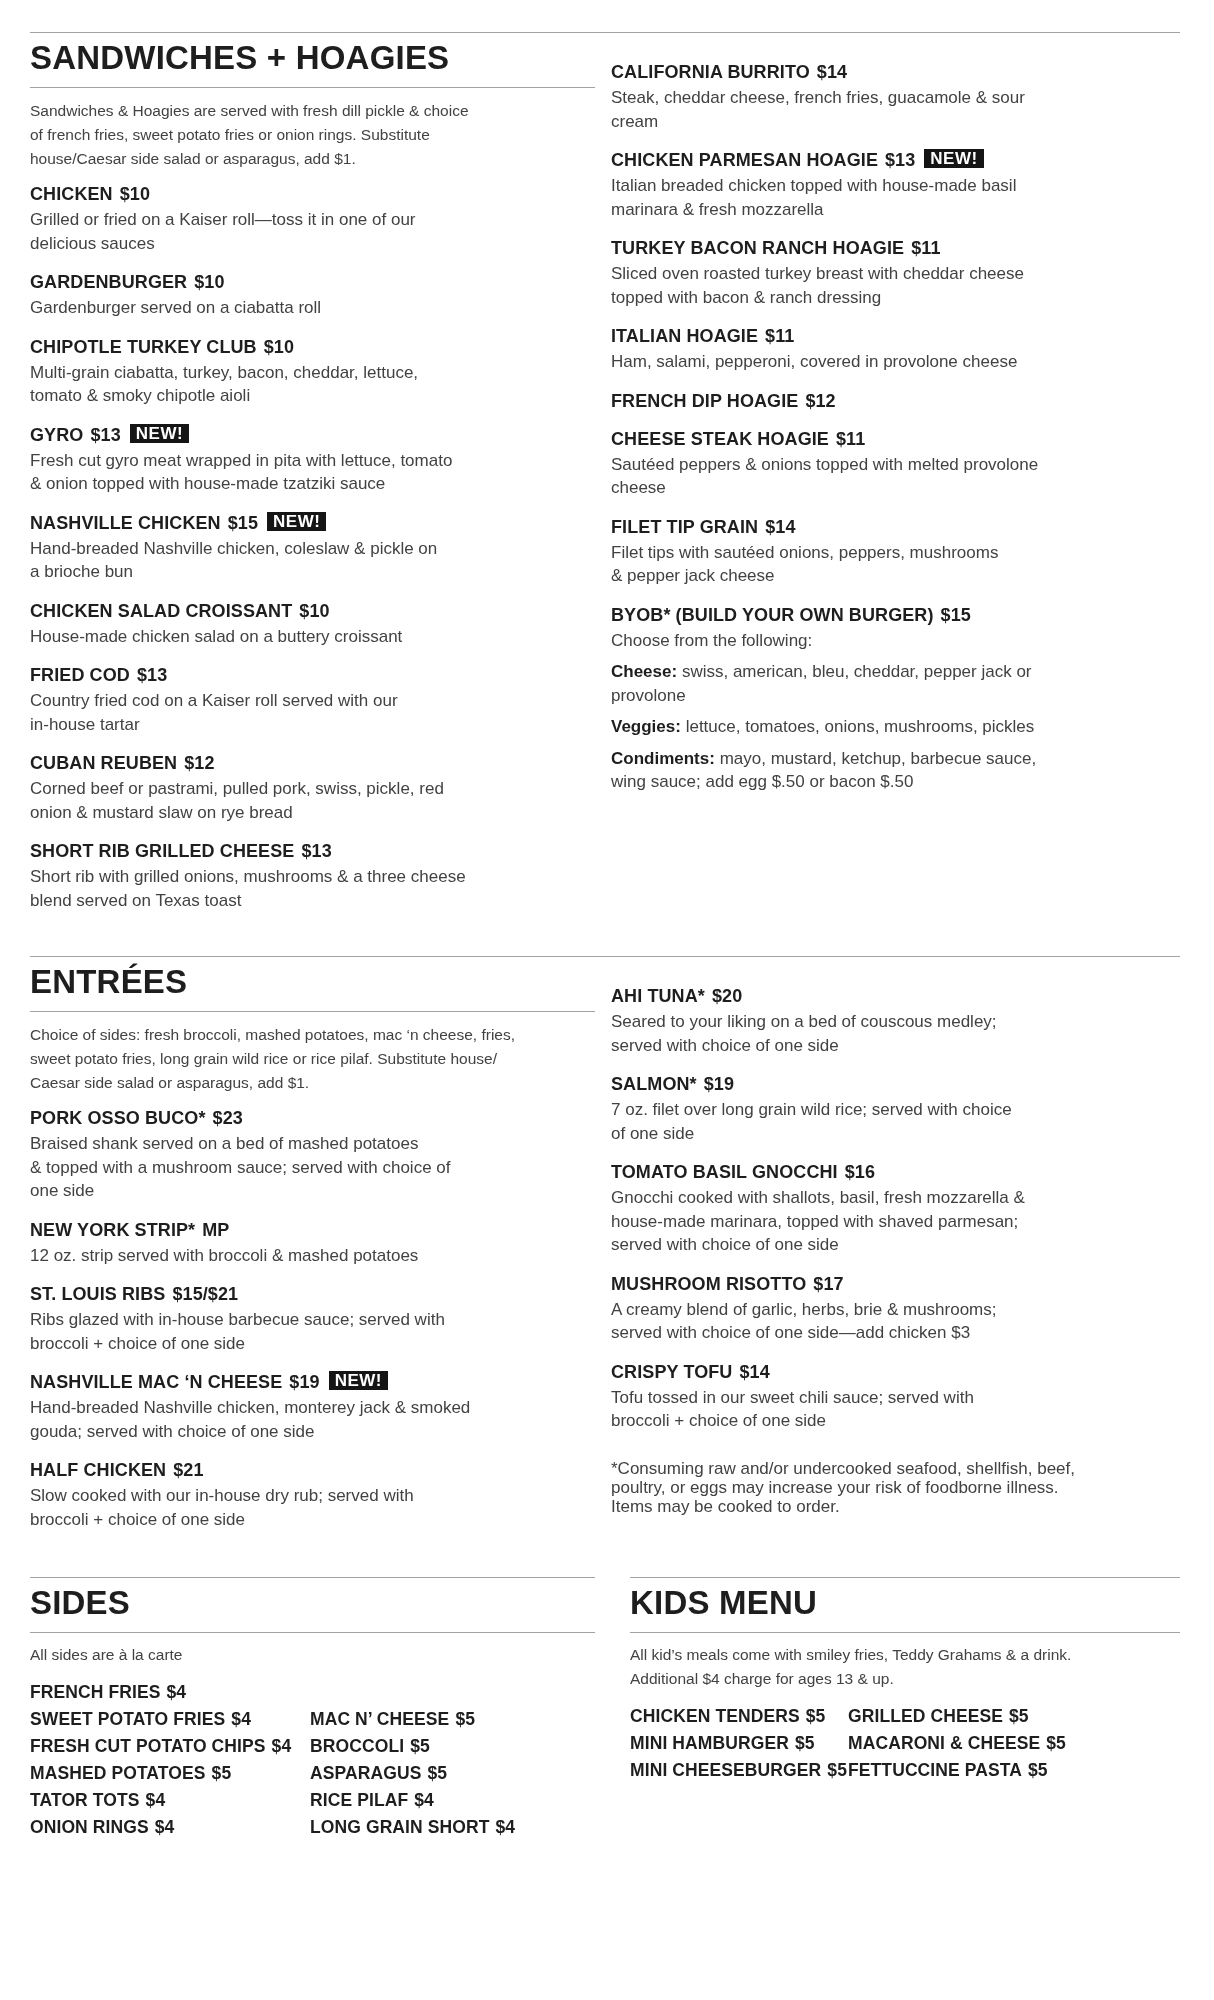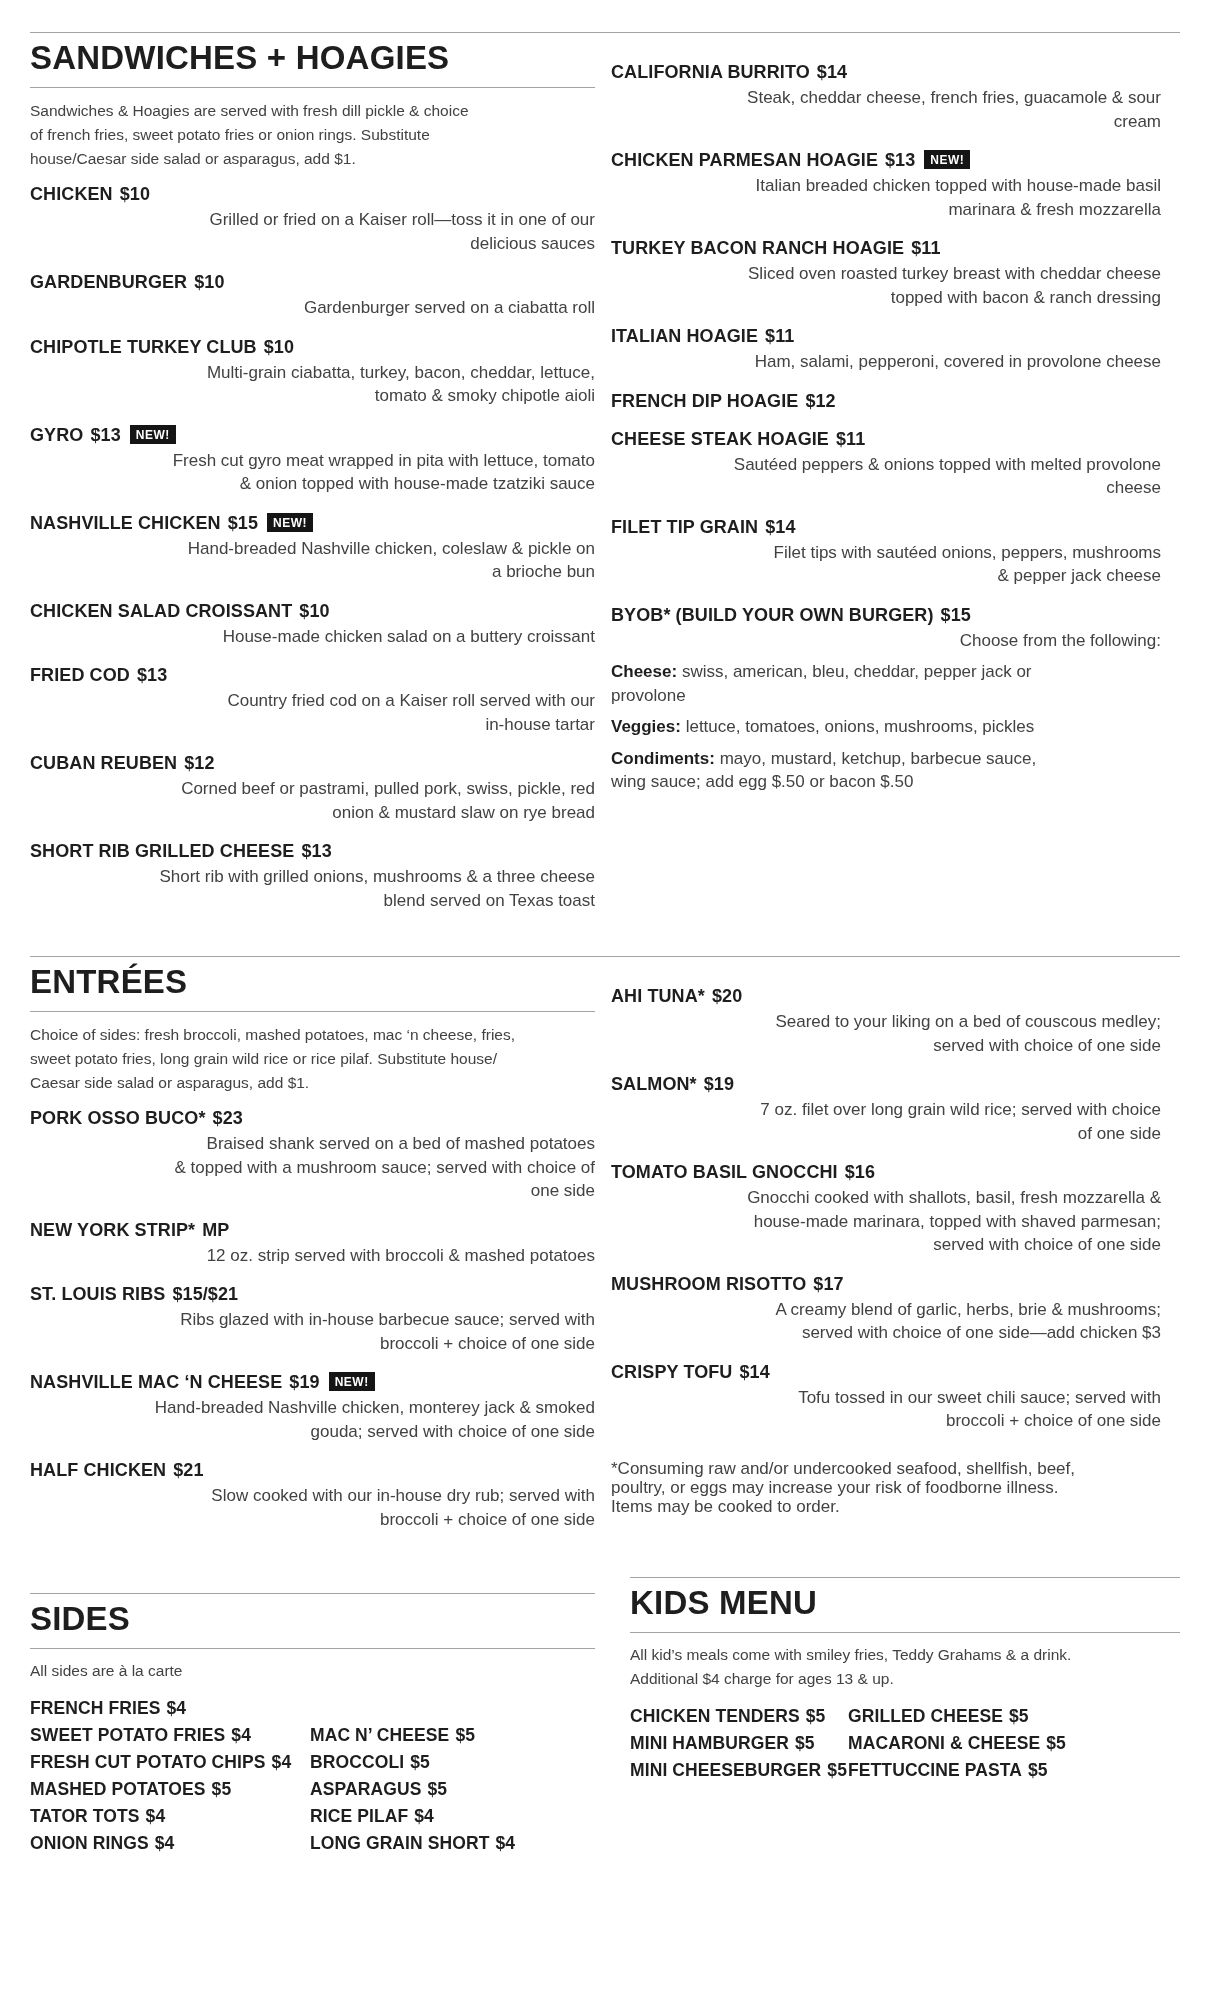--- a/index.html
+++ b/index.html
@@ -32,40 +32,40 @@
   }
   .items{margin-top:12px;}
   .item{margin-bottom:16px;}
   .item-name{
     font-size:18px;font-weight:700;color:var(--heading);
     line-height:22px;letter-spacing:0.1px;margin-bottom:3px;
   }
   .price{margin-left:7px;}
   .badge{
     display:inline-block;background:var(--badge_bg);color:var(--badge_text);
-    font-size:12px;font-weight:700;line-height:14px;
+    font-size:17px;font-weight:700;line-height:14px;
     padding:3px 6px 2px;margin-left:9px;letter-spacing:0.5px;
     vertical-align:2px;
   }
   .item-desc{
-    font-size:17px;line-height:23.5px;color:var(--body);white-space:pre-line;text-align:right;
+    font-size:17px;line-height:23.5px;color:var(--body);white-space:pre-line;
   }
   .opt-line{
     font-size:17px;line-height:23.5px;color:var(--body);margin-top:8px;
   }
   .opt-label{font-weight:700;color:var(--heading);}
   .opt-text{white-space:pre-line;}
   .disclaimer{
     font-size:17px;line-height:19px;color:var(--body);
     margin-top:26px;white-space:pre-line;
   }
   .section-entrees{margin-top:28px;}
   .bottom{display:flex;gap:35px;align-items:flex-start;margin-top:30px;}
   .bottom-block{border-top:1px solid var(--rule);}
-  .bottom-block.sides{width:565px;flex:0 0 565px;margin-top:16px;}
+  .bottom-block.sides{width:565px;flex:0 0 565px;}
   .bottom-block.kids{width:550px;flex:0 0 550px;}
   .bottom .intro{margin-top:10px;margin-bottom:12px;}
   .bottom-cols{display:flex;align-items:flex-end;}
   .sides .sub1{width:280px;flex:0 0 280px;}
   .kids  .sub1{width:218px;flex:0 0 218px;}
   .sub2{flex:1;}
   .side-line{
     font-size:17.5px;font-weight:700;color:var(--heading);
     line-height:27px;letter-spacing:0.1px;
   }

